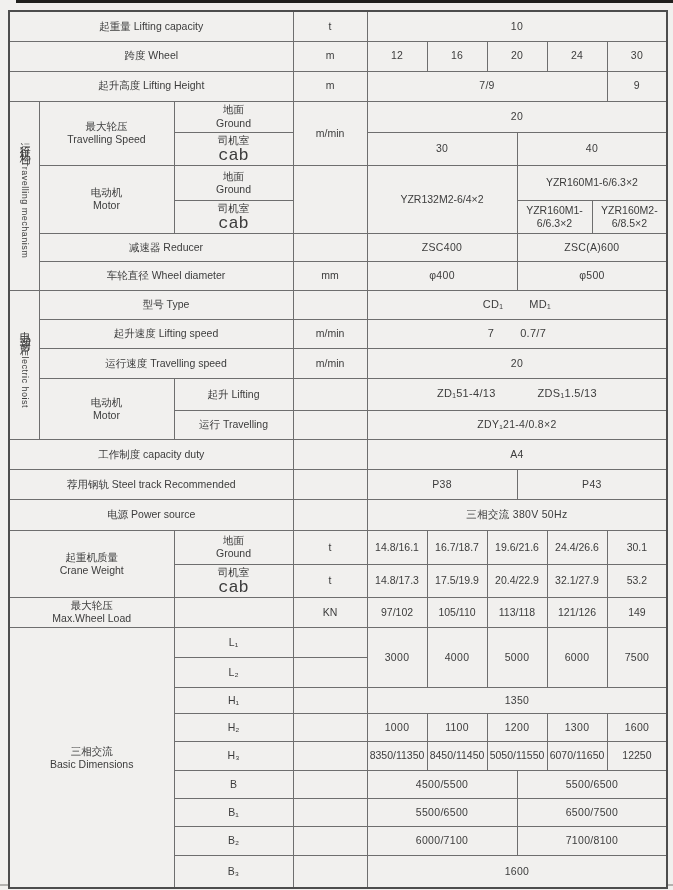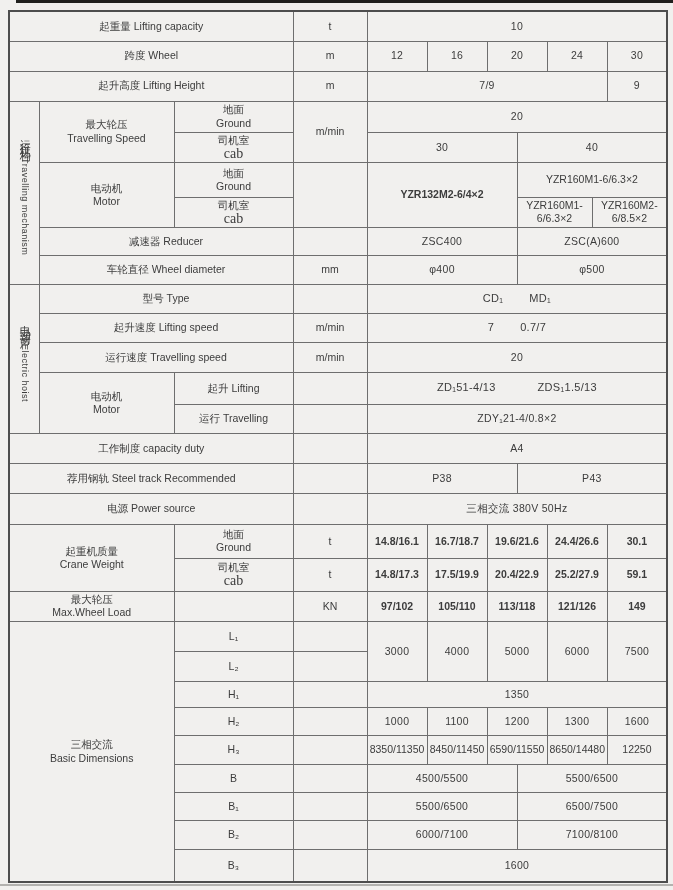--- a/index.html
+++ b/index.html
@@ -27,24 +27,24 @@
     font-size:10.5px;
     line-height:1.25;
     overflow:hidden;
   }
   table.spec { border:2px solid #4d4d4d; }
   col.ca{width:30px} col.cb{width:135px} col.cc{width:119px} col.cd{width:74px} col.cv{width:15px}
 
   .val { font-size:11px; letter-spacing:0.3px; }
   .val-sm { font-size:9.5px; letter-spacing:0; }
   .val-xs { font-size:7.5px; letter-spacing:0; }
-  .val-md { font-size:10px; letter-spacing:0;font-weight:bold; }
+  .val-md { font-size:10px; letter-spacing:0; }
   .unit { font-size:11px; }
   .two-line span { display:block; }
-  .cab-word { font-family:Liberation Serif, serif; font-size:14px; line-height:1; }
+  .cab-word { font-family:Liberation Mono, monospace; font-size:17px; line-height:1; }
   .pair { display:flex; justify-content:center; align-items:center; }
   .gap-sm { gap:26px; }
   .gap-lg { gap:42px; }
 
   td.sec {
     writing-mode:vertical-lr;
     text-align:center;
     padding:4px 0;
   }
   td.sec .cn { text-orientation:upright; font-size:11px; letter-spacing:4px; }
@@ -270,22 +270,22 @@
 
   <tr style="height:33px">
     <td class="two-line">
       <span>司机室</span>
       <span class="cab-word">cab</span>
     </td>
     <td class="unit">t</td>
     <td colspan="4" class="val-md">14.8/17.3</td>
     <td colspan="4" class="val-md">17.5/19.9</td>
     <td colspan="4" class="val-md">20.4/22.9</td>
-    <td colspan="4" class="val-md">25.2/27.9</td>
-    <td colspan="4" class="val-md">59.1</td>
+    <td colspan="4" class="val-md">32.1/27.9</td>
+    <td colspan="4" class="val-md">53.2</td>
   </tr>
 
   <tr style="height:30px">
     <td colspan="2" class="two-line">
       <span>最大轮压</span>
       <span>Max.Wheel Load</span>
     </td>
     <td></td>
     <td class="unit">KN</td>
     <td colspan="4" class="val-md">97/102</td>
@@ -328,22 +328,22 @@
     <td colspan="4" class="val">1200</td>
     <td colspan="4" class="val">1300</td>
     <td colspan="4" class="val">1600</td>
   </tr>
 
   <tr style="height:29px">
     <td class="dim-label">H₃</td>
     <td></td>
     <td colspan="4" class="val-sm">8350/11350</td>
     <td colspan="4" class="val-sm">8450/11450</td>
-    <td colspan="4" class="val-sm">6590/11550</td>
-    <td colspan="4" class="val-sm">8650/14480</td>
+    <td colspan="4" class="val-sm">5050/11550</td>
+    <td colspan="4" class="val-sm">6070/11650</td>
     <td colspan="4" class="val-sm">12250</td>
   </tr>
 
   <tr style="height:28px">
     <td class="dim-label">B</td>
     <td></td>
     <td colspan="10" class="val">4500/5500</td>
     <td colspan="10" class="val">5500/6500</td>
   </tr>
 

